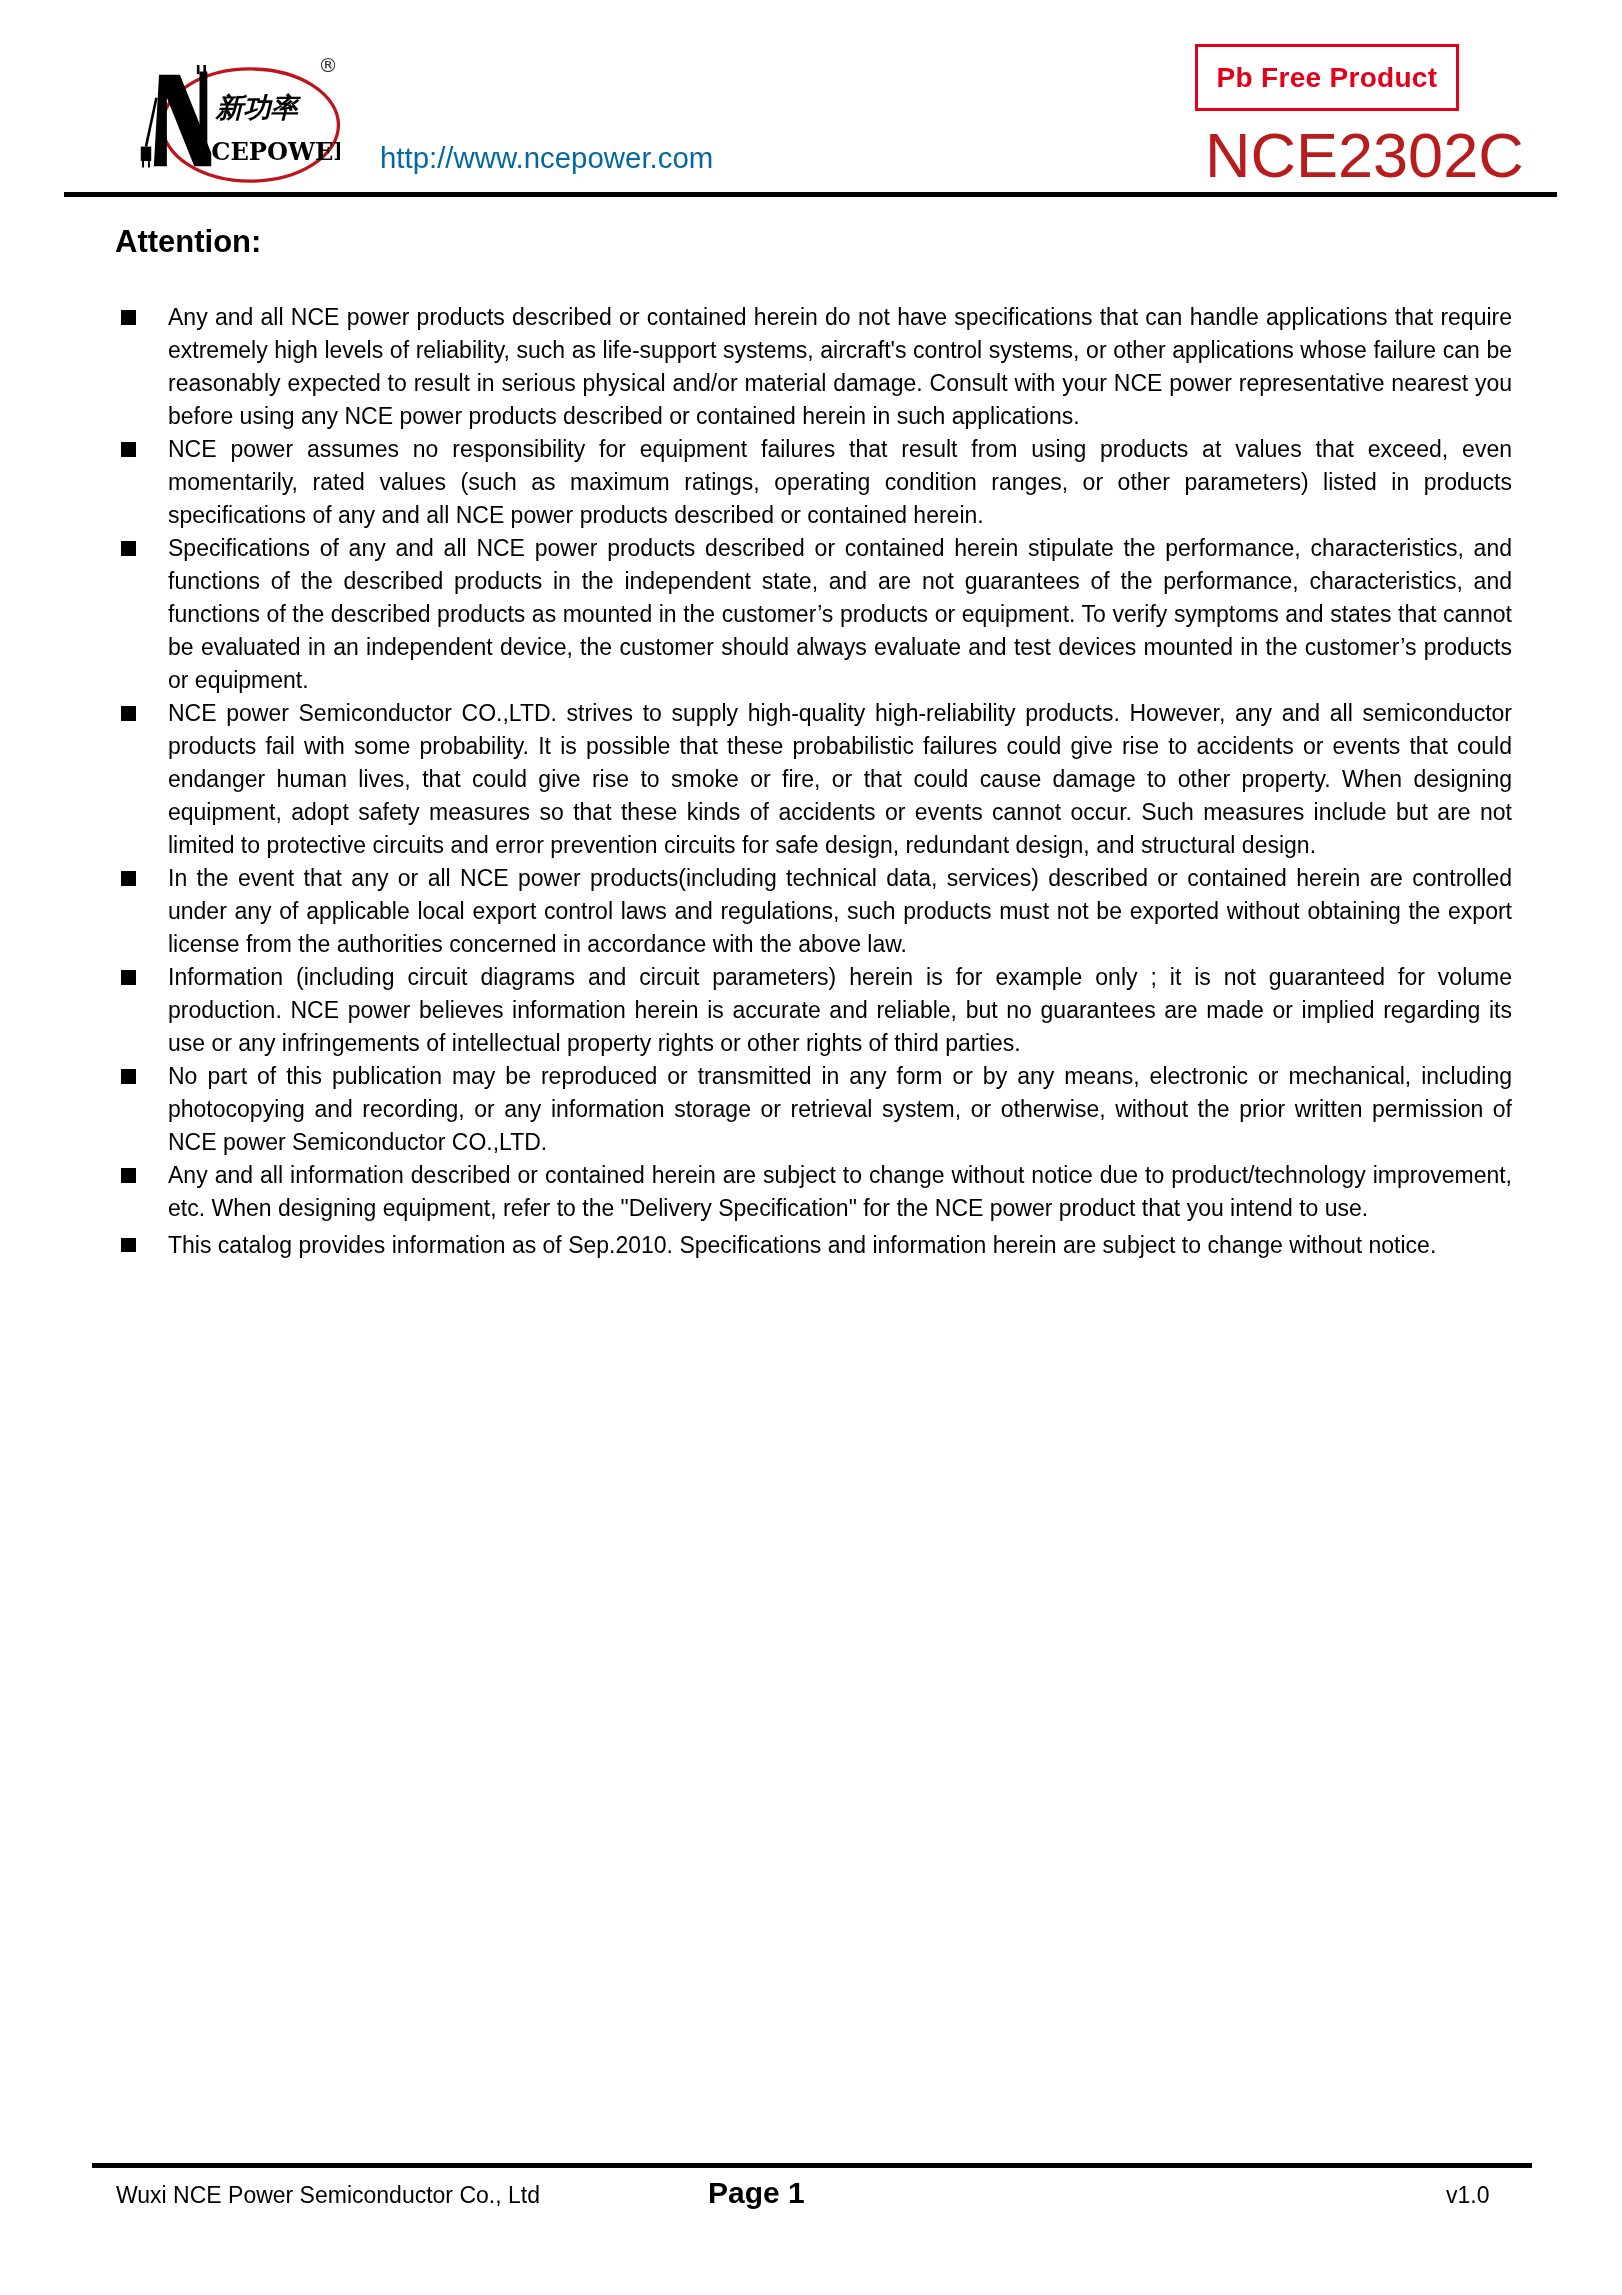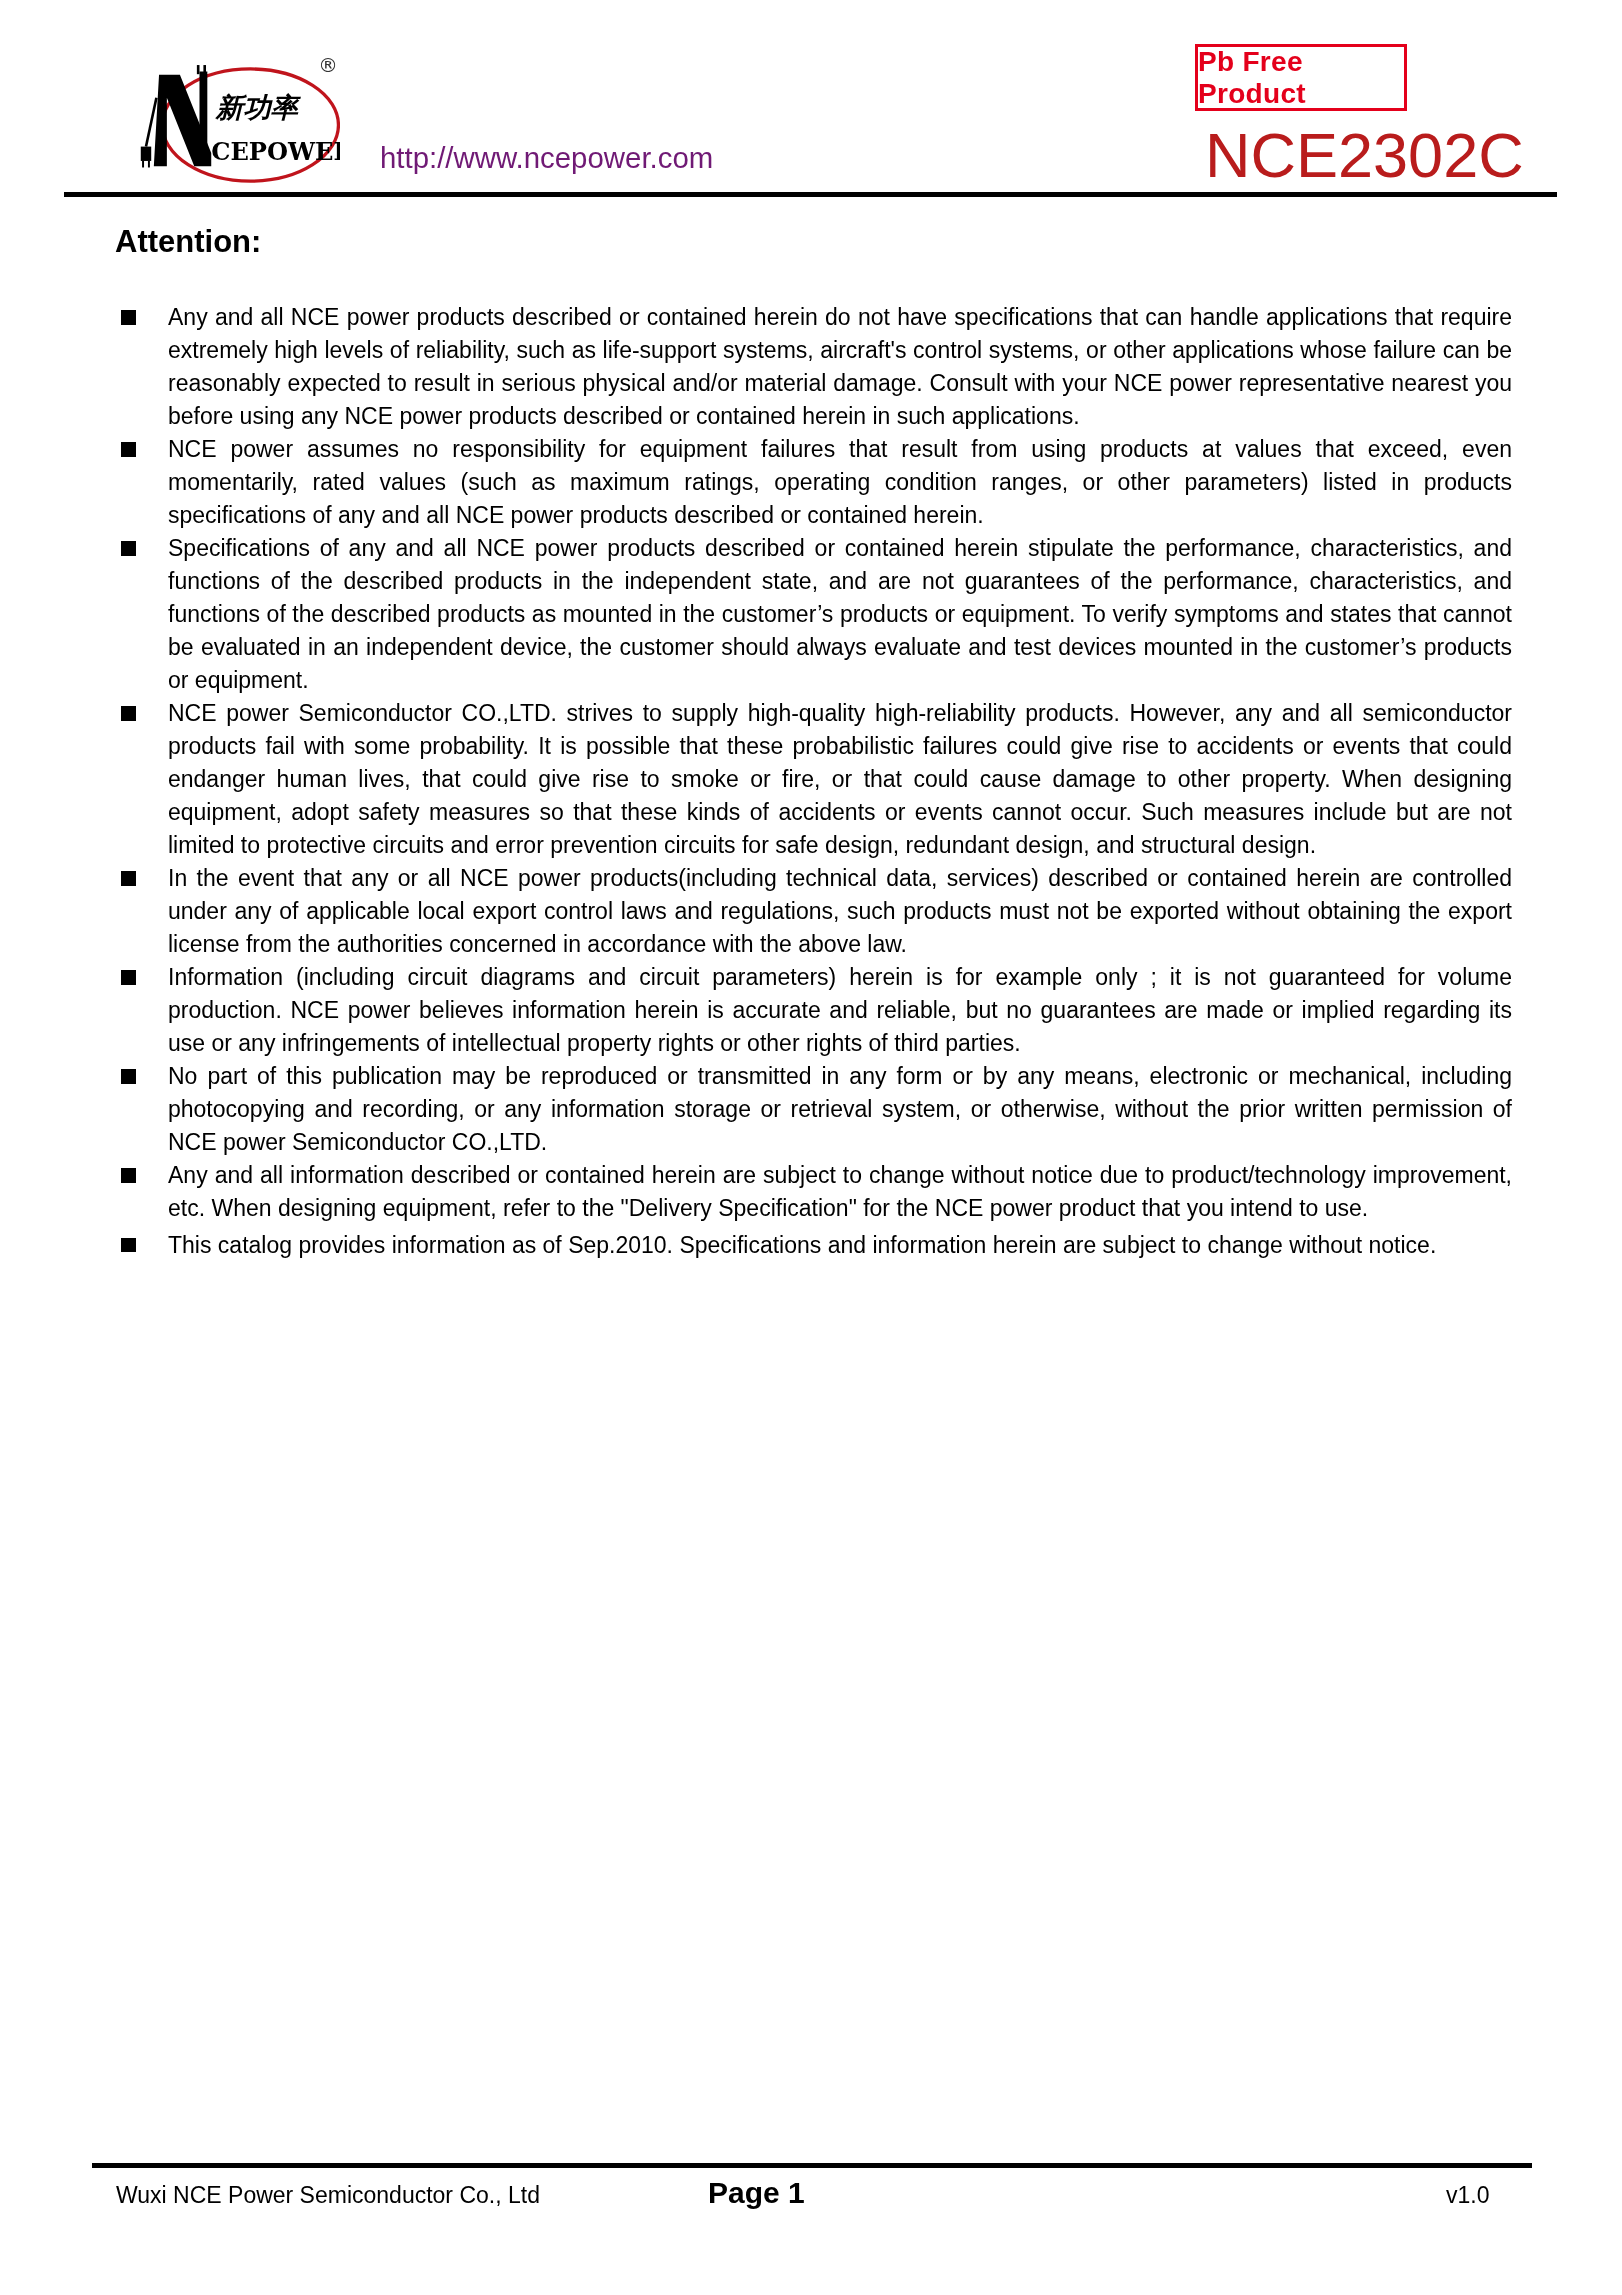--- a/index.html
+++ b/index.html
@@ -1,23 +1,23 @@
 <!DOCTYPE html>
 <html style="font-size:10.5px"><head>
 <meta charset="utf-8">
 <style>
   * { box-sizing: border-box; margin: 0; padding: 0; }
   html, body { width: 1622px; height: 2295px; background: #ffffff; }
   body { position: relative; font-family: "Liberation Sans", sans-serif; color: #000; overflow: hidden; }
 
   
   .logo { position: absolute; left: 134px; top: 52px; width: 206px; height: 137px; }
-  .url { position: absolute; left: 380px; top: 141px; font-size: 29.4px; color: #701a75; }
+  .url { position: absolute; left: 380px; top: 141px; font-size: 29.4px; color: #0369a1; }
   .pb-badge {
-    position: absolute; left: 1195px; top: 44px; width: 212px; height: 67px;
+    position: absolute; left: 1195px; top: 44px; width: 264px; height: 67px;
     border: 3.3px solid #e4001b; display: flex; align-items: center; justify-content: center;
   }
   .pb-badge span { color: #e4001b; font-weight: bold; font-size: 28px; letter-spacing: 0.3px; }
   .part-no { position: absolute; left: 1205px; top: 124px; font-size: 63px; line-height: 1; color: #b91c1c; }
   .header-rule { position: absolute; left: 64px; top: 192px; width: 1493px; height: 5.2px; background: #000; }
 
   
   .heading { position: absolute; left: 115px; top: 224px; font-size: 31px; font-weight: bold; }
   .list { position: absolute; left: 118px; top: 301px; width: 1394px; }
   .item { position: relative; padding-left: 50px; margin-bottom: 0; }

